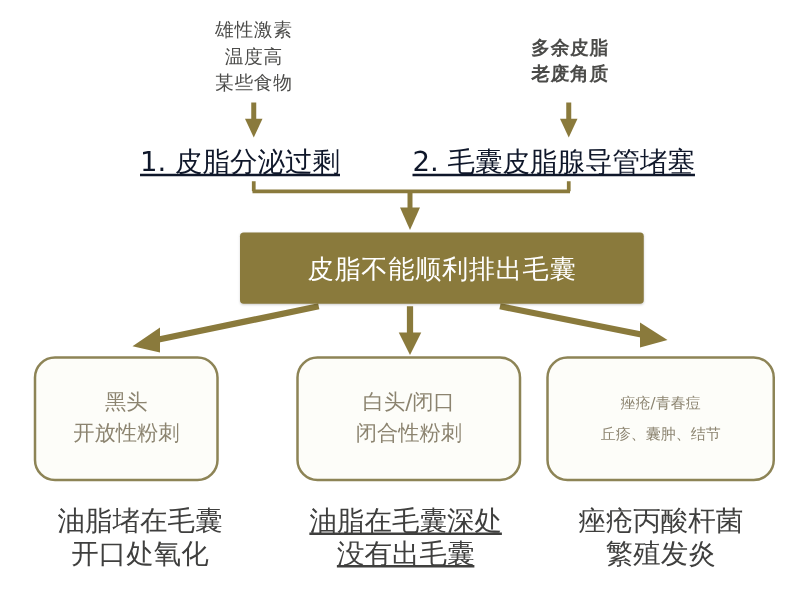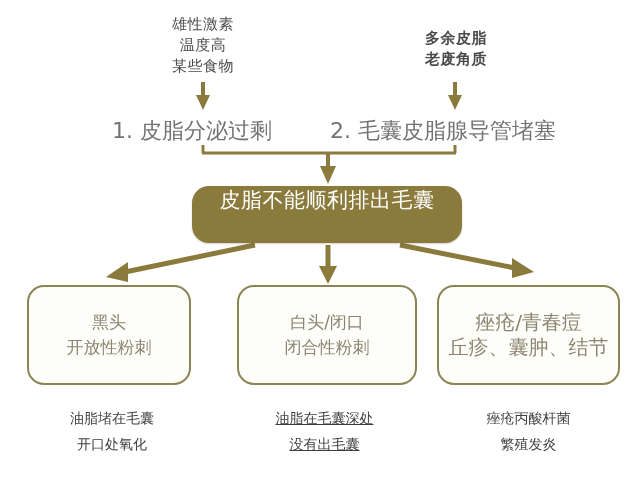--- a/index.html
+++ b/index.html
@@ -38,38 +38,40 @@
     letter-spacing: 0.5px;
     white-space: nowrap;
   }
   #cause-left  { left: 132px; top: 14px; width: 142px; }
   #cause-right { left: 385px; top: 28px; width: 142px; font-weight: bold; }
   .cause-line { display: block; }
 
   
   .stage-heading {
     position: absolute;
-    color: #737373;
+    color: #0f172a;
     font-size: 22px;
     line-height: 28px;
     white-space: nowrap;
+    text-decoration: underline;
   }
   #stage-1 { left: 112px; top: 117px; }
   #stage-2 { left: 330px; top: 117px; }
 
   
   #central-box {
     position: absolute;
     left: 192px;
     top: 186px;
-    width: 270px;
+    width: 323px;
     height: 57px;
     background: #8a7a3c;
-    border-radius: 17px;
+    border-radius: 3px;
     display: flex;
+    align-items: center;
     justify-content: center;
     box-shadow: 0 1px 2px rgba(0,0,0,0.18);
   }
   #central-box .central-text {
     color: #ffffff;
     font-size: 21px;
     letter-spacing: 0.5px;
     white-space: nowrap;
   }
 
@@ -80,39 +82,39 @@
     height: 100px;
     background: #fdfdf9;
     border: 2px solid #8d8456;
     border-radius: 17px;
     display: flex;
     flex-direction: column;
     align-items: center;
     justify-content: center;
     box-sizing: border-box;
   }
-  #outcome-box-1 { left: 27px;  width: 164px; }
+  #outcome-box-1 { left: 27px;  width: 148px; }
   #outcome-box-2 { left: 237px; width: 180px; }
   #outcome-box-3 { left: 437px; width: 183px; }
   .outcome-line {
     display: block;
     color: #8c8470;
     font-size: 17px;
     line-height: 25px;
     white-space: nowrap;
   }
-  #outcome-box-3 .outcome-line { font-size: 20px; }
+  #outcome-box-3 .outcome-line { font-size: 12px; }
 
   
   .caption-block {
     position: absolute;
     top: 405px;
     text-align: center;
     color: #3f3f3e;
-    font-size: 14px;
+    font-size: 22px;
     line-height: 26px;
     white-space: nowrap;
   }
   #caption-1 { left: 27px;  width: 170px; }
   #caption-2 { left: 237px; width: 175px; text-decoration: underline; }
   #caption-3 { left: 437px; width: 183px; }
   .caption-line { display: block; }
 </style>
 </head>
 <body>

